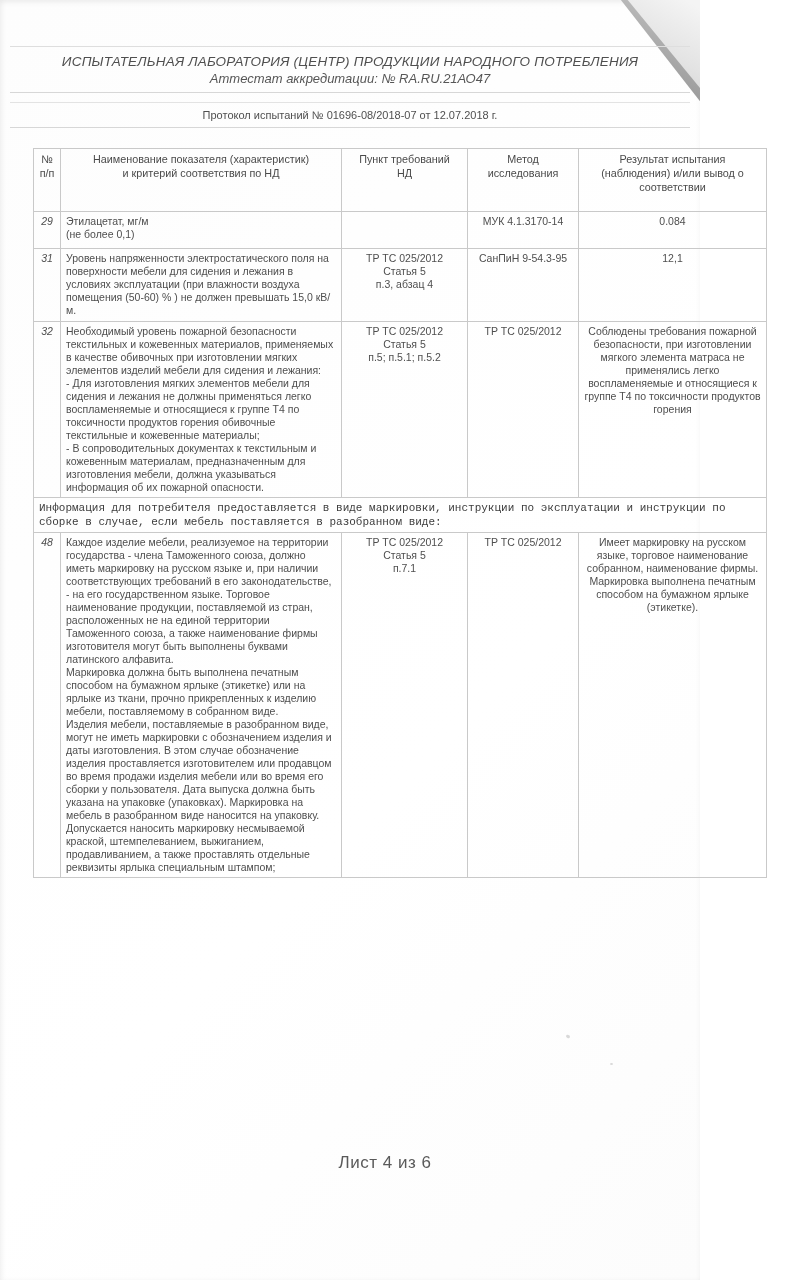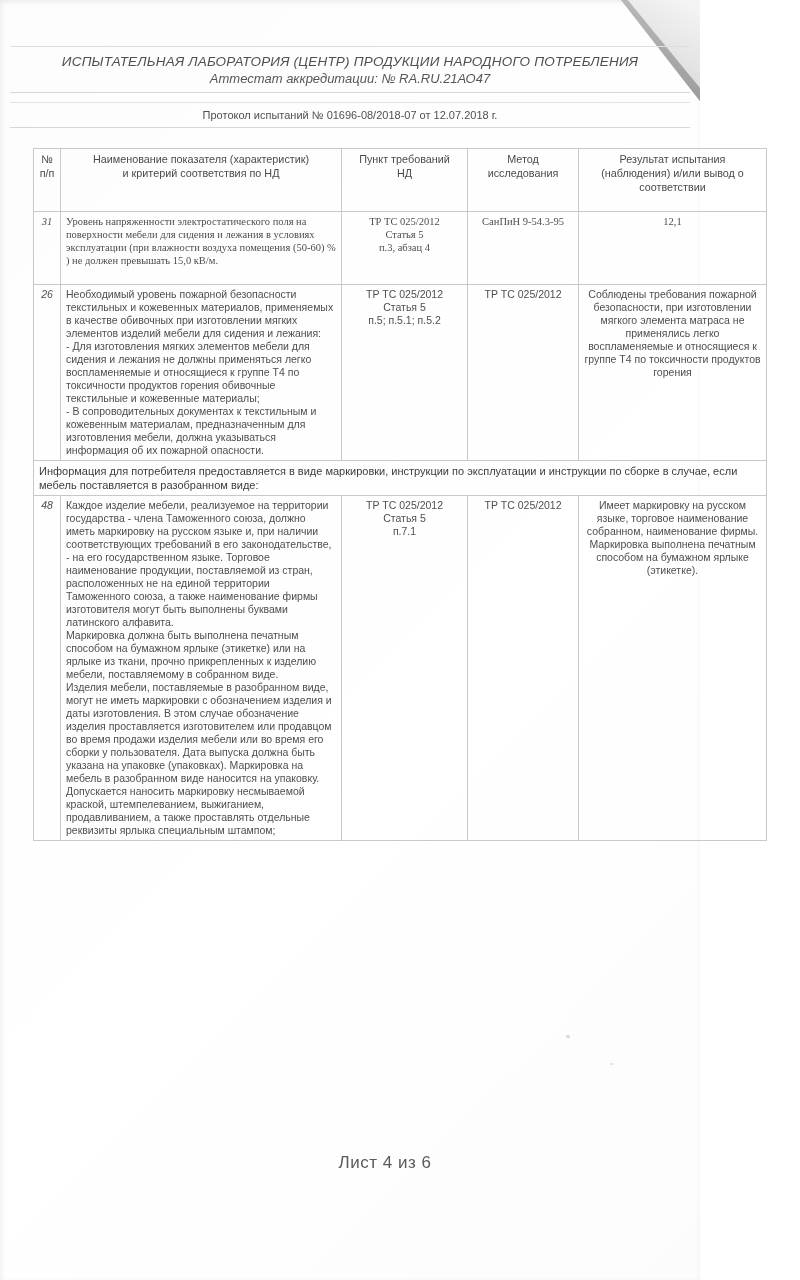--- a/index.html
+++ b/index.html
@@ -57,25 +57,25 @@
     word-wrap:break-word;
   }
   th.c-head{vertical-align:middle;text-align:center;font-size:10.8px;line-height:14px;color:#4a4a4a;height:56px;}
   td.c-num{text-align:center;vertical-align:middle;font-style:italic;}
   td.c-name{text-align:left;}
   td.c-punkt{text-align:center;}
   td.c-method{text-align:center;}
   td.c-result{text-align:center;vertical-align:middle;}
   td.section-note{
     font-weight:bold;color:#3c3c3c;font-size:11px;line-height:14px;
-    padding:3px 2px;border-left:1px solid transparent;border-right:1px solid transparent;
+    padding:3px 2px;border-left:1px solid transparent;border-right:1px solid transparent;font-family:Liberation Mono, monospace;
   }
   tr.r29 td{height:30px;}
   tr.r30 td{height:54px;}
-  tr.r31 td{height:66px;font-family:Liberation Serif, serif;}
+  tr.r31 td{height:66px;}
 
   
   .speck{position:absolute;background:#b9b9b9;border-radius:50%;opacity:.55;}
   .speck.s1{left:566px;top:1035px;width:4px;height:3px;transform:rotate(20deg);}
   .speck.s2{left:610px;top:1063px;width:3px;height:2px;}
 
   
   .page-footer{
     position:absolute;top:1153px;left:0;width:770px;
     text-align:center;font-size:17px;color:#5a5a5a;letter-spacing:.5px;
@@ -115,31 +115,39 @@
         <th class="c-head">Пункт требований
 НД</th>
         <th class="c-head">Метод
 исследования</th>
         <th class="c-head">Результат испытания
 (наблюдения) и/или вывод о
 соответствии</th>
       </tr>
     </thead>
     <tbody>
+      <tr class="r29">
+        <td class="c-num">29</td>
+        <td class="c-name">Этилацетат, мг/м
+(не более 0,1)</td>
+        <td class="c-punkt"></td>
+        <td class="c-method">МУК 4.1.3170-14</td>
+        <td class="c-result">0.084</td>
+      </tr>
       <tr class="r31">
         <td class="c-num">31</td>
         <td class="c-name">Уровень напряженности электростатического поля на поверхности мебели для сидения и лежания в условиях эксплуатации (при влажности воздуха помещения (50-60) % ) не должен превышать 15,0 кВ/м.</td>
         <td class="c-punkt">ТР ТС 025/2012
 Статья 5
 п.3, абзац 4</td>
         <td class="c-method">СанПиН 9-54.3-95</td>
         <td class="c-result">12,1</td>
       </tr>
       <tr class="r32">
-        <td class="c-num">26</td>
+        <td class="c-num">32</td>
         <td class="c-name">Необходимый уровень пожарной безопасности текстильных и кожевенных материалов, применяемых в качестве обивочных при изготовлении мягких элементов изделий мебели для сидения и лежания:
 - Для изготовления мягких элементов мебели для сидения и лежания не должны применяться легко воспламеняемые и относящиеся к группе Т4 по токсичности продуктов горения обивочные текстильные и кожевенные материалы;
 - В сопроводительных документах к текстильным и кожевенным материалам, предназначенным для изготовления мебели, должна указываться информация об их пожарной опасности.</td>
         <td class="c-punkt">ТР ТС 025/2012
 Статья 5
 п.5; п.5.1; п.5.2</td>
         <td class="c-method">ТР ТС 025/2012</td>
         <td class="c-result">Соблюдены требования пожарной безопасности, при изготовлении мягкого элемента матраса не применялись легко воспламеняемые и относящиеся к группе Т4 по токсичности продуктов горения</td>
       </tr>
       <tr>

